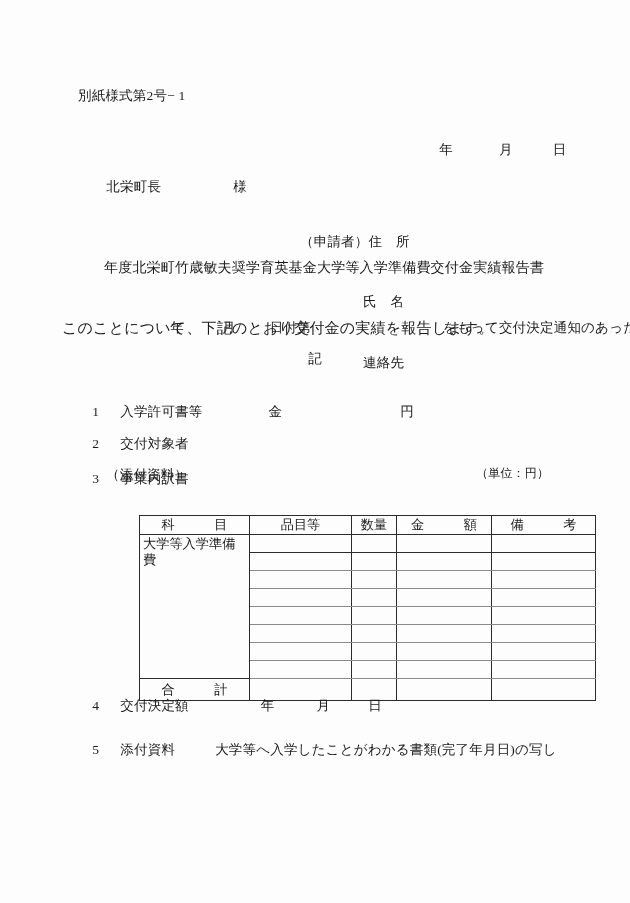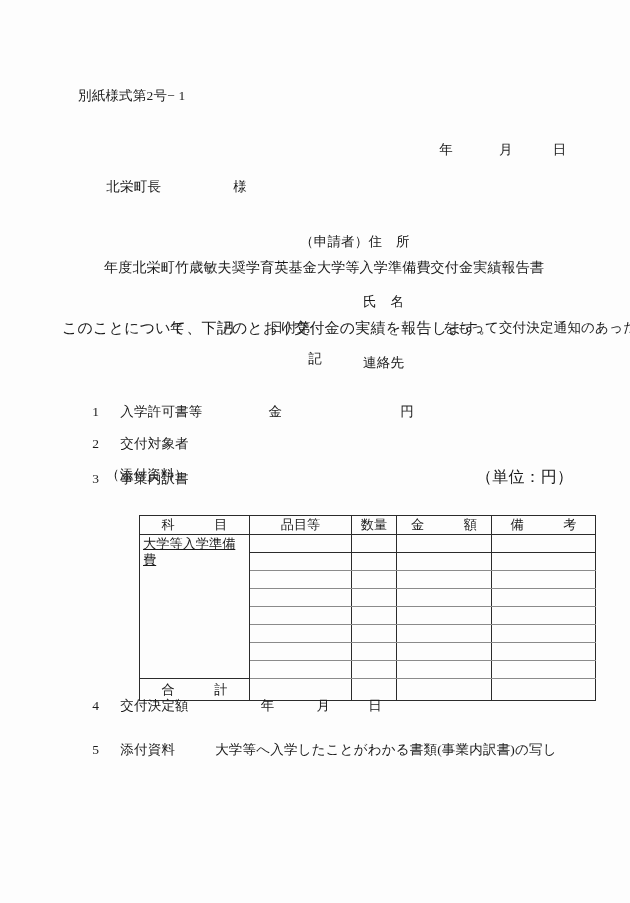--- a/index.html
+++ b/index.html
@@ -98,21 +98,21 @@
   .item {
     font-size: 13.5px;
   }
   .item .num { display:inline-block; width: 28px; }
   .item-1 { left: 78px; top: 382px; }
   .item-1 .g-kin { display:inline-block; width: 66px; }
   .item-1 .g-yen { display:inline-block; width: 118px; }
   .item-2 { left: 78px; top: 414px; }
   .item-3 { left: 78px; top: 449px; }
   .item-3-sub { left: 106px; top: 465px; font-size: 13.5px; }
-  .unit-note { left: 476px; top: 465px; font-size: 16px; }
+  .unit-note { left: 476px; top: 465px; font-size: 12px; }
   .item-4 { left: 78px; top: 676px; }
   .item-4 .g-a { display:inline-block; width: 72px; }
   .item-4 .g-b { display:inline-block; width: 42px; }
   .item-4 .g-c { display:inline-block; width: 38px; }
   .item-5 { left: 78px; top: 720px; }
   .item-5 .g-a { display:inline-block; width: 40px; }
 
   
   .tbl-wrap {
     position: absolute;
@@ -145,21 +145,20 @@
   table.breakdown tbody td.inner {
     border-top-color: #8a8a8a;
     border-bottom-color: #8a8a8a;
   }
   table.breakdown td.subject-cell {
     text-align: left;
     padding: 1px 2px 0 3px;
     line-height: 1.18;
     vertical-align: top;
     word-break: break-all;
-    text-decoration: underline;
   }
   table.breakdown tr.total-row td {
     height: 21px;
     line-height: 21px;
     vertical-align: middle;
   }
   table.breakdown td.total-label {
     text-align: center;
   }
   .col-subject { width: 110px; }
@@ -289,16 +288,16 @@
         </tr>
       </tbody>
     </table>
   </div>
 
   <div class="abs item item-4">
     <span class="num">4</span><span>交付決定額</span><span class="g-a"></span><span>年</span><span class="g-b"></span><span>月</span><span class="g-c"></span><span>日</span>
   </div>
 
   <div class="abs item item-5">
-    <span class="num">5</span><span>添付資料</span><span class="g-a"></span><span>大学等へ入学したことがわかる書類(事業内訳書)の写し</span>
+    <span class="num">5</span><span>添付資料</span><span class="g-a"></span><span>大学等へ入学したことがわかる書類(完了年月日)の写し</span>
   </div>
 
 </div>
 
 </body></html>

